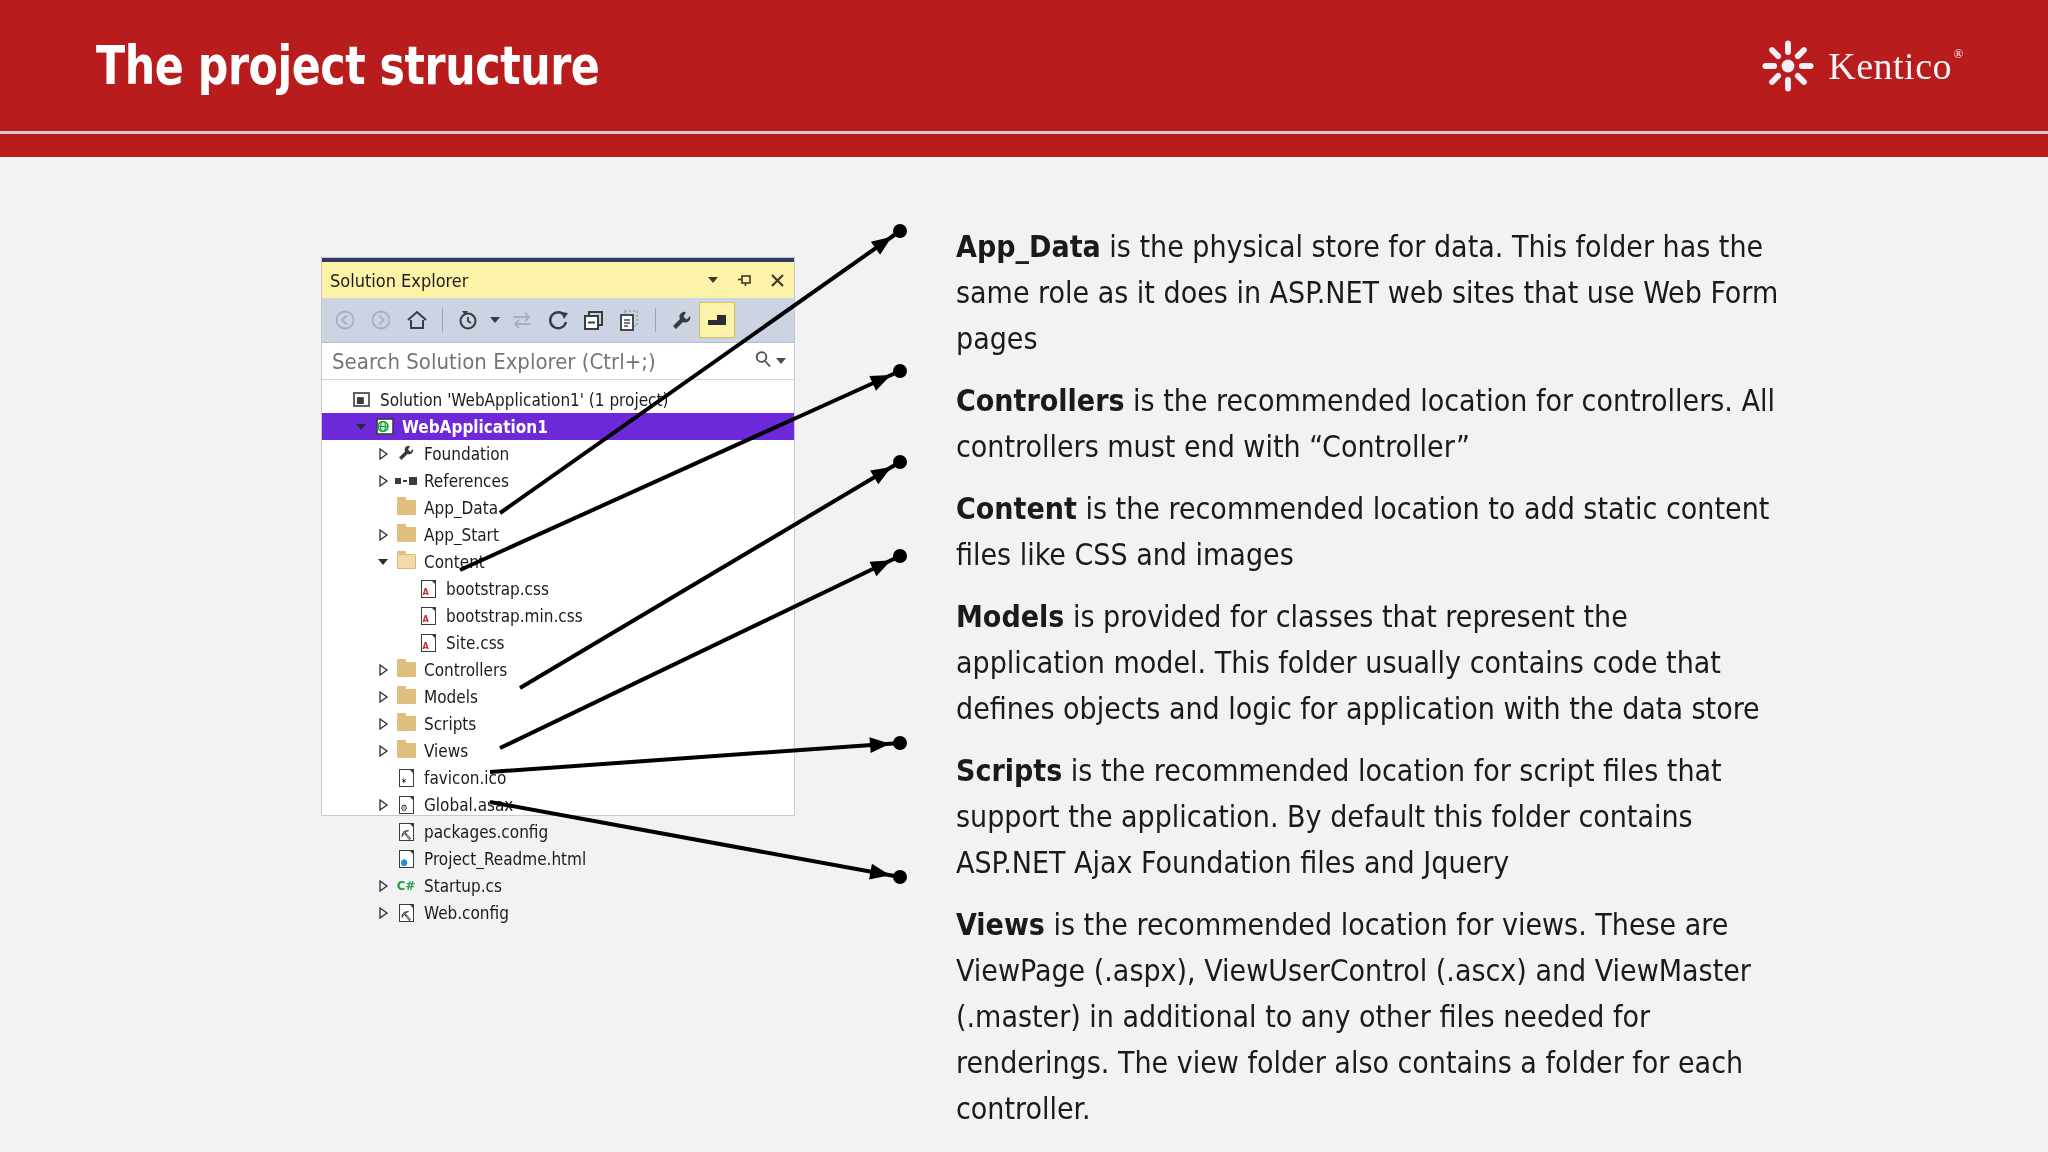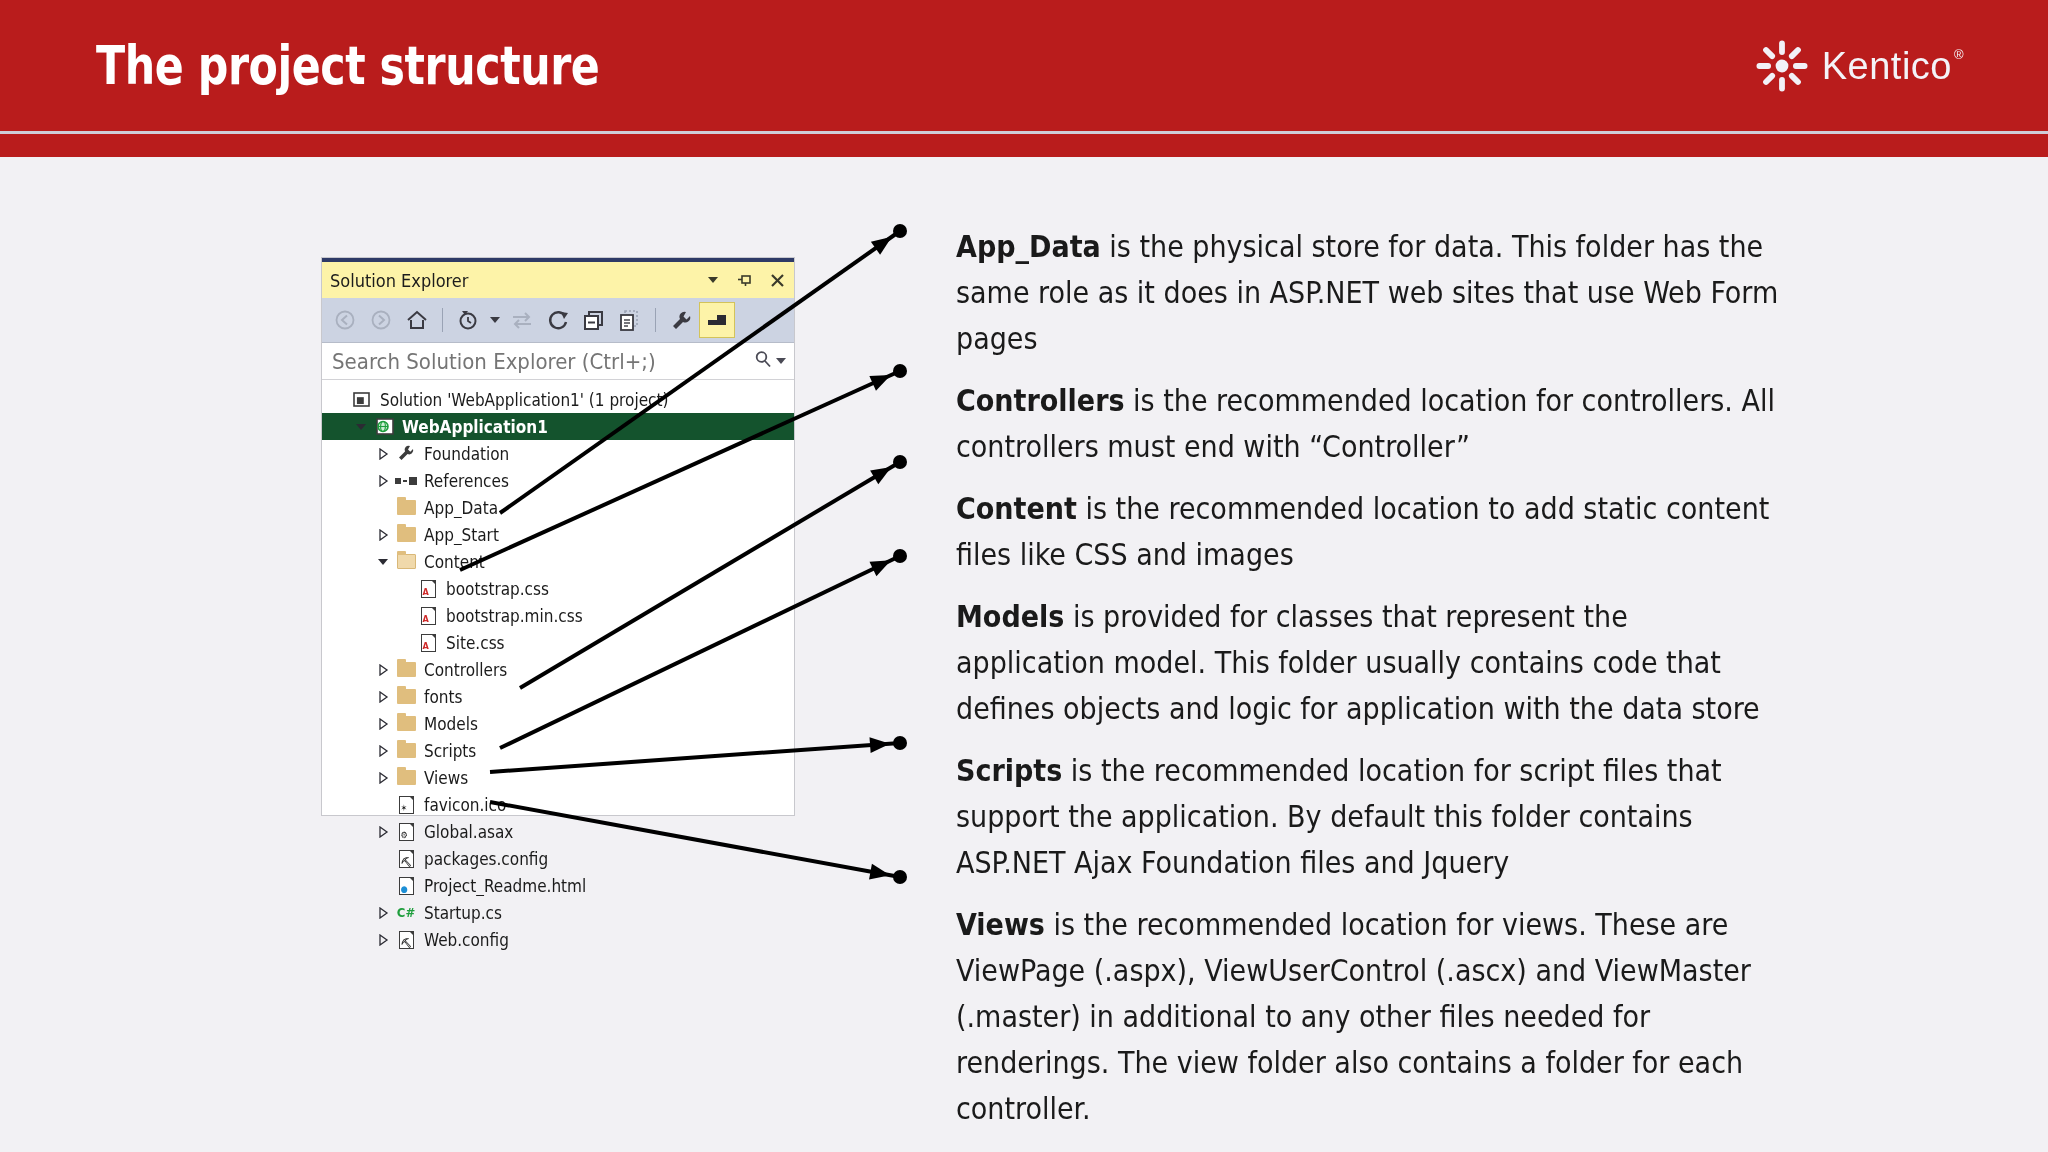--- a/index.html
+++ b/index.html
@@ -20,21 +20,21 @@
     letter-spacing:-0.5px;
     font-family:"DejaVu Sans Condensed","Liberation Sans",sans-serif;
     transform:scaleX(.88);transform-origin:left center;white-space:nowrap;
   }
   #header-underline{
     position:absolute;left:0;top:131px;width:2048px;height:3px;background:#cfcdd8;
   }
   
   #logo{position:absolute;right:96px;top:38px;height:56px;display:flex;align-items:center;gap:14px;}
   #logo-mark{width:52px;height:52px;position:relative;}
-  #logo-word{font-size:38px;color:#f4f3f8;font-family:Liberation Sans, sans-serif;letter-spacing:0.5px;position:relative;}
+  #logo-word{font-size:38px;color:#f4f3f8;font-family:Liberation Serif, serif;letter-spacing:0.5px;position:relative;}
   #logo-word .reg{position:absolute;top:2px;right:-12px;font-size:13px;}
   
   #se{
     position:absolute;left:322px;top:258px;width:472px;height:557px;
     background:#ffffff;
     box-shadow:0 0 0 1px #c8c8cd;
   }
   #se-topline{height:4px;background:#2e3a66;}
   #se-title{
     height:36px;background:#fdf3a8;display:flex;align-items:center;
@@ -55,21 +55,21 @@
     display:flex;align-items:center;padding:0 8px;position:relative;
   }
   #se-search-input{
     border:none;outline:none;font-size:22px;color:#be185d;width:380px;
     background:transparent;font-family:"DejaVu Sans Condensed","Liberation Sans",sans-serif;
   }
   #se-search-icons{position:absolute;right:8px;display:flex;align-items:center;gap:4px;color:#4a4a55;}
   #se-tree{padding:6px 0 0 0;font-size:17px;color:#1b1b1b;
     font-family:"DejaVu Sans Condensed","Liberation Sans",sans-serif;}
   .row{height:27px;display:flex;align-items:center;white-space:nowrap;}
-  .row.sel{background:#14532d;color:#ffffff;font-weight:bold;}
+  .row.sel{background:#6d28d9;color:#ffffff;font-weight:bold;}
   .exp{width:22px;display:flex;align-items:center;justify-content:center;flex:none;}
   .ico{width:24px;display:flex;align-items:center;justify-content:center;flex:none;margin-right:6px;}
   .lbl{overflow:hidden;}
   
   .folder{width:19px;height:15px;background:#e0be7e;border-radius:1px;position:relative;}
   .folder:before{content:"";position:absolute;left:0;top:-3px;width:9px;height:4px;background:#e0be7e;border-radius:1px 1px 0 0;}
   .folder-open{width:19px;height:15px;background:#f0d9ab;border:1px solid #d9b878;border-radius:1px;position:relative;box-sizing:border-box;}
   .folder-open:before{content:"";position:absolute;left:-1px;top:-4px;width:9px;height:4px;background:#e0be7e;border-radius:1px 1px 0 0;}
   
   .doc{width:15px;height:18px;background:#ffffff;border:1.5px solid #3c3c3c;position:relative;box-sizing:border-box;}
@@ -353,31 +353,20 @@
       <div class="row">
         <span class="exp" style="margin-left: 50px;">
           <svg width="11" height="12" viewBox="0 0 11 12">
             <polygon points="2,1 9,6 2,11" fill="none" stroke="#2b2b33" stroke-width="1.3"></polygon>
           </svg>
         </span>
         <span class="ico">
           <span class="folder"></span>
         </span>
         <span class="lbl">Controllers</span>
-      </div>
-      <div class="row">
-        <span class="exp" style="margin-left: 50px;">
-          <svg width="11" height="12" viewBox="0 0 11 12">
-            <polygon points="2,1 9,6 2,11" fill="none" stroke="#2b2b33" stroke-width="1.3"></polygon>
-          </svg>
-        </span>
-        <span class="ico">
-          <span class="folder"></span>
-        </span>
-        <span class="lbl">fonts</span>
       </div>
       <div class="row">
         <span class="exp" style="margin-left: 50px;">
           <svg width="11" height="12" viewBox="0 0 11 12">
             <polygon points="2,1 9,6 2,11" fill="none" stroke="#2b2b33" stroke-width="1.3"></polygon>
           </svg>
         </span>
         <span class="ico">
           <span class="folder"></span>
         </span>

